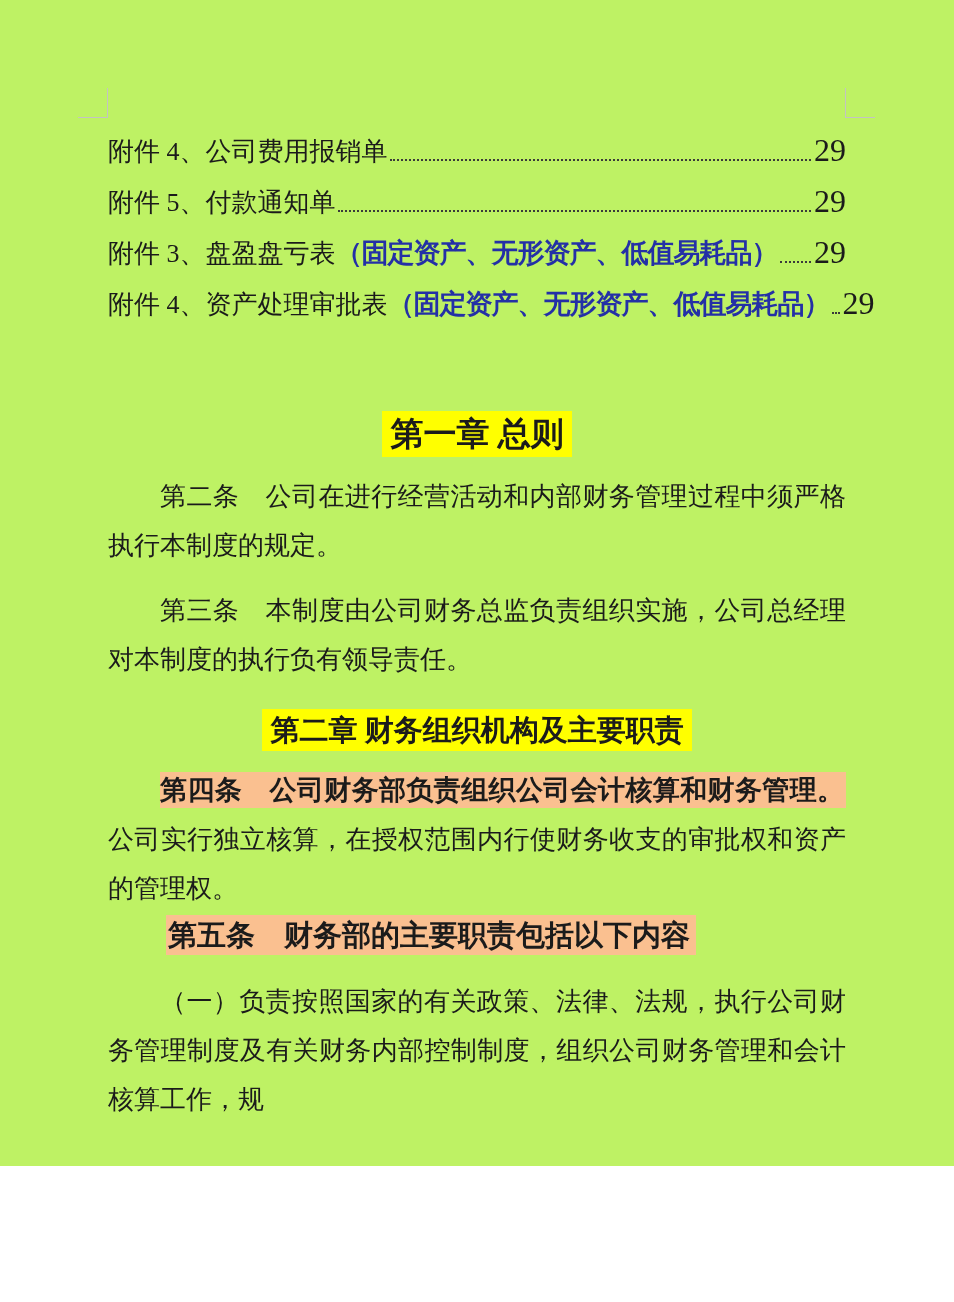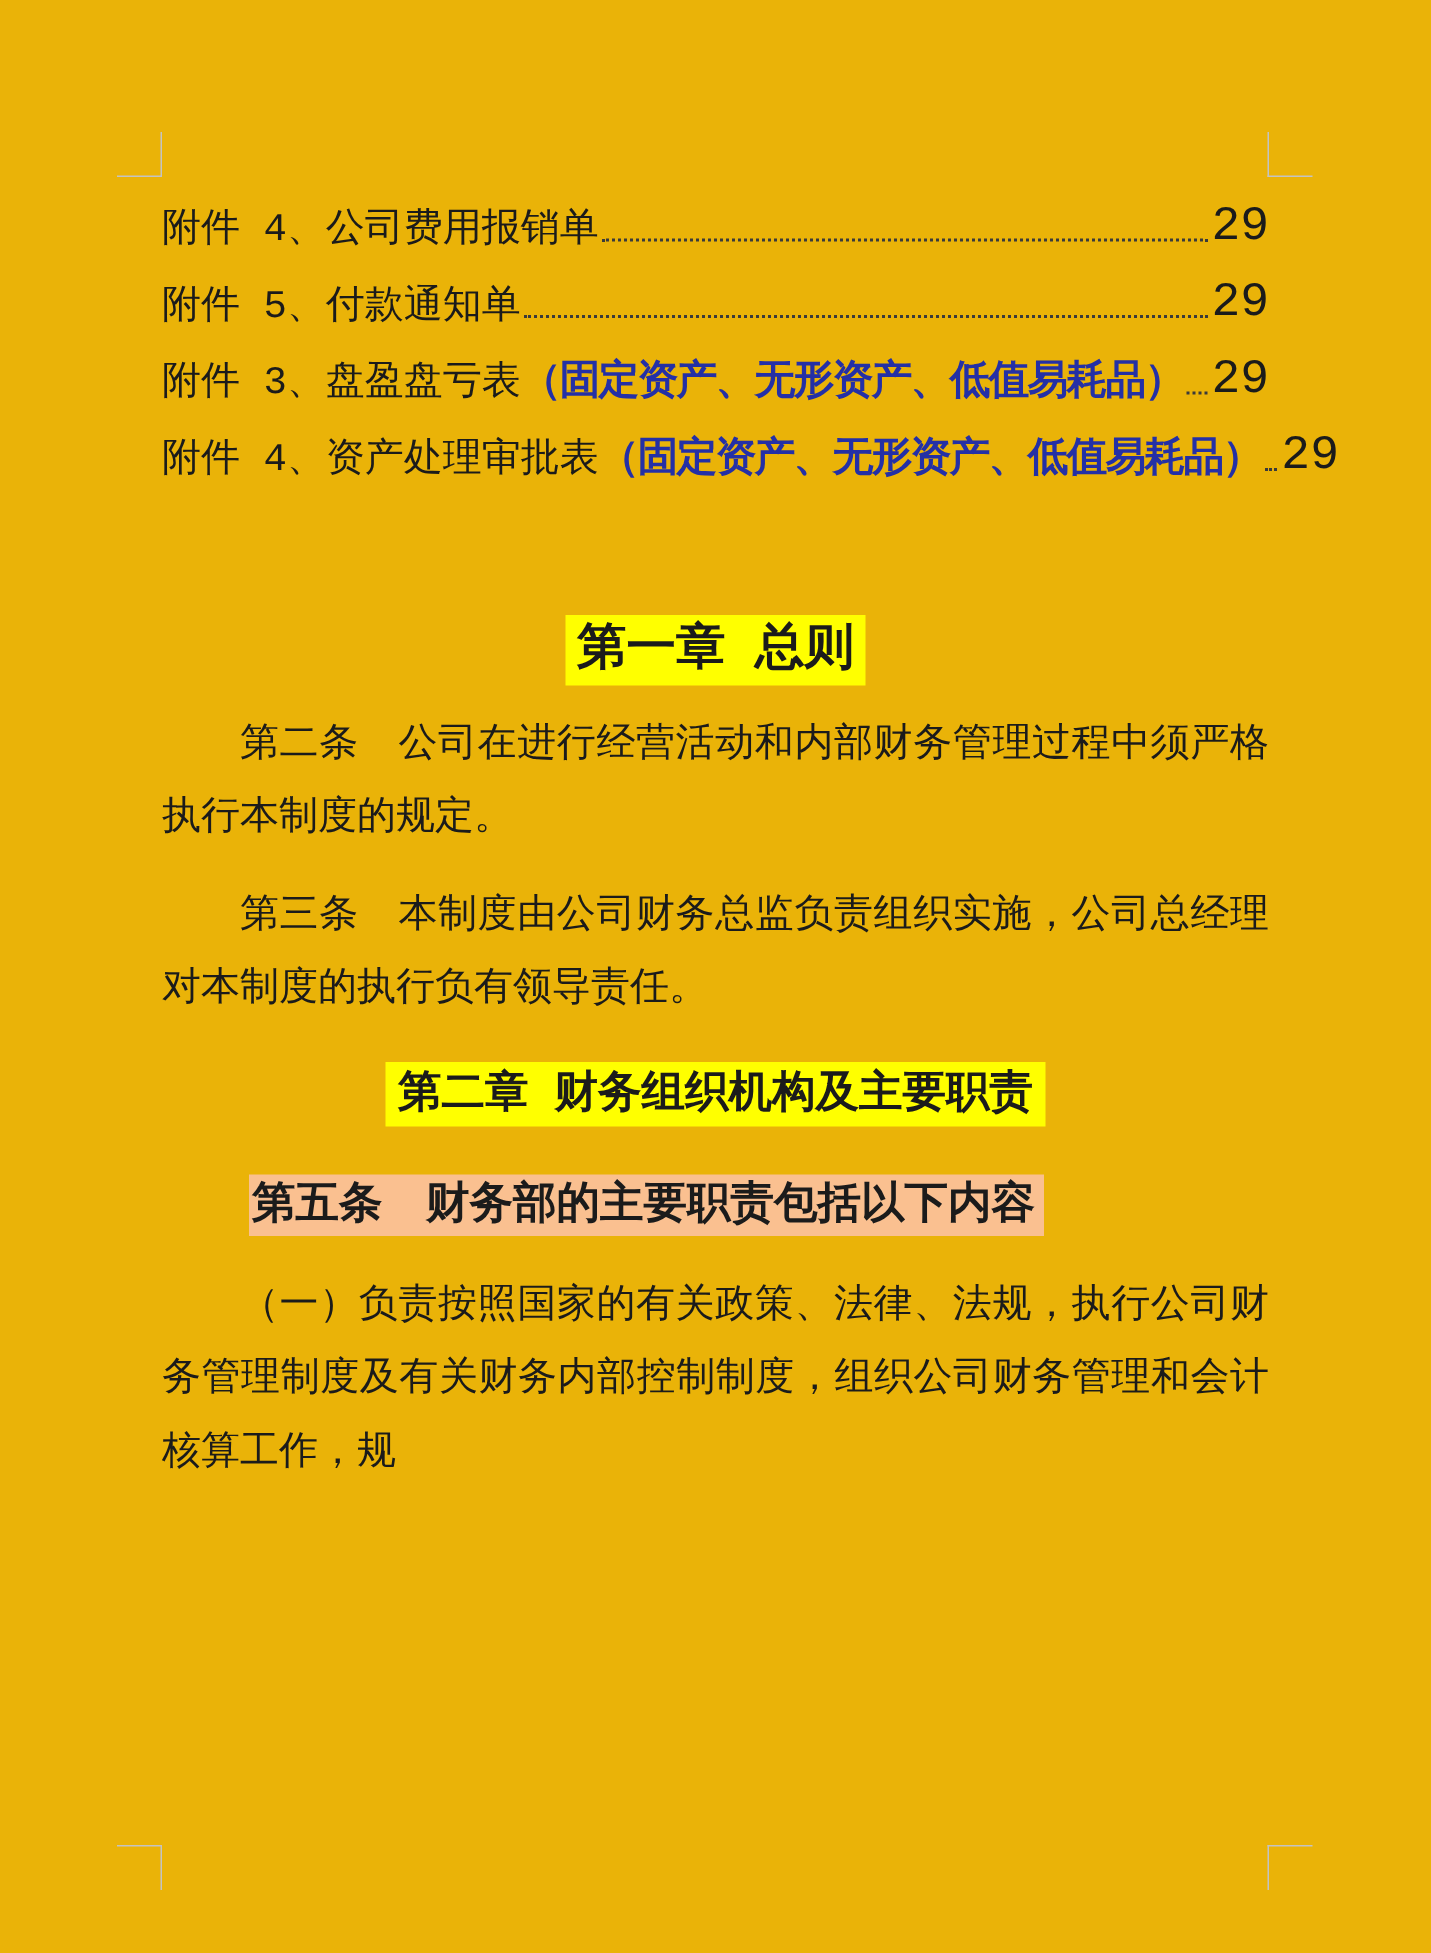--- a/index.html
+++ b/index.html
@@ -1,18 +1,18 @@
 <!DOCTYPE html>
 <html lang="zh" style="--highlight-yellow: #FFFF00; --highlight-peach: #FAC090; --toc-accent-blue: #2430A6; --text: #1B1B1B; --margin-mark: #C3C3C3;"><head>
 <meta charset="utf-8">
 <style>
   html,body { margin:0; padding:0; background:#ffffff; }
   .page {
-    position:relative; width:954px; height:1302px; background:#eab308;
-    font-family:Liberation Mono, monospace;
+    position:relative; width:954px; height:1166px; background:#bef264;
+    font-family:Liberation Serif, serif;
     color:#1b1b1b; overflow:hidden;
   }
   
   .mark { position:absolute; width:29px; height:29px; }
   .mark-tl { left:78px; top:88px;  border-right:1px solid #c3c3c3; border-bottom:1px solid #c3c3c3; }
   .mark-tr { left:845px; top:88px; border-left:1px solid #c3c3c3;  border-bottom:1px solid #c3c3c3; }
   .mark-bl { left:78px; top:1230px; border-right:1px solid #c3c3c3; border-top:1px solid #c3c3c3; }
   .mark-br { left:845px; top:1230px; border-left:1px solid #c3c3c3;  border-top:1px solid #c3c3c3; }
 
   .content { position:absolute; left:108px; top:118px; width:738px; }
@@ -32,21 +32,21 @@
   .h2-chap .hl { font-size:29px; }
   .hl { background:var(--highlight-yellow,#ffff00); font-weight:bold; padding:5px 8px; line-height:44px; }
 
   
   .para { font-size:26px; line-height:49px; text-align:justify; text-indent:2em; margin:0; }
   .gap-first { margin-top:26px; }
   .gap { margin-top:16px; }
   .gap-item { margin-top:20px; }
   .hl-peach { background:var(--highlight-peach,#FAC090); font-weight:bold; padding:3px 2px 3px 0; }
   .a4-lead { font-size:27px; }
-  .h5-line { font-size:29px; line-height:44px; margin-top:30px; text-indent:2em; text-align:left; }
+  .h5-line { font-size:29px; line-height:44px; text-indent:2em; text-align:left; }
   .h5-line .hl-peach { padding:4px 6px 4px 2px; }
 </style>
 </head>
 <body>
 
 <div class="page">
 
   <div class="mark mark-tl"></div>
   <div class="mark mark-tr"></div>
   <div class="mark mark-bl"></div>
@@ -83,19 +83,20 @@
 
     <h1 class="h-center h1-chap"><span class="hl">第一章 总则</span></h1>
 
 
     <p class="para gap">第二条　公司在进行经营活动和内部财务管理过程中须严格执行本制度的规定。</p>
 
     <p class="para gap">第三条　本制度由公司财务总监负责组织实施，公司总经理对本制度的执行负有领导责任。</p>
 
     <h2 class="h-center h2-chap"><span class="hl">第二章 财务组织机构及主要职责</span></h2>
 
+    <p class="para gap" style="margin-top:14px"><span class="hl-peach a4-lead">第四条　公司财务部负责组织公司会计核算和财务管理。</span><span>公司实行独立核算，在授权范围内行使财务收支的审批权和资产的管理权。</span></p>
 
     <p class="para h5-line"><span class="hl-peach">第五条　财务部的主要职责包括以下内容</span></p>
 
     <p class="para gap-item">（一）负责按照国家的有关政策、法律、法规，执行公司财务管理制度及有关财务内部控制制度，组织公司财务管理和会计核算工作，规</p>
 
   </div>
 </div>
 
 </body></html>

